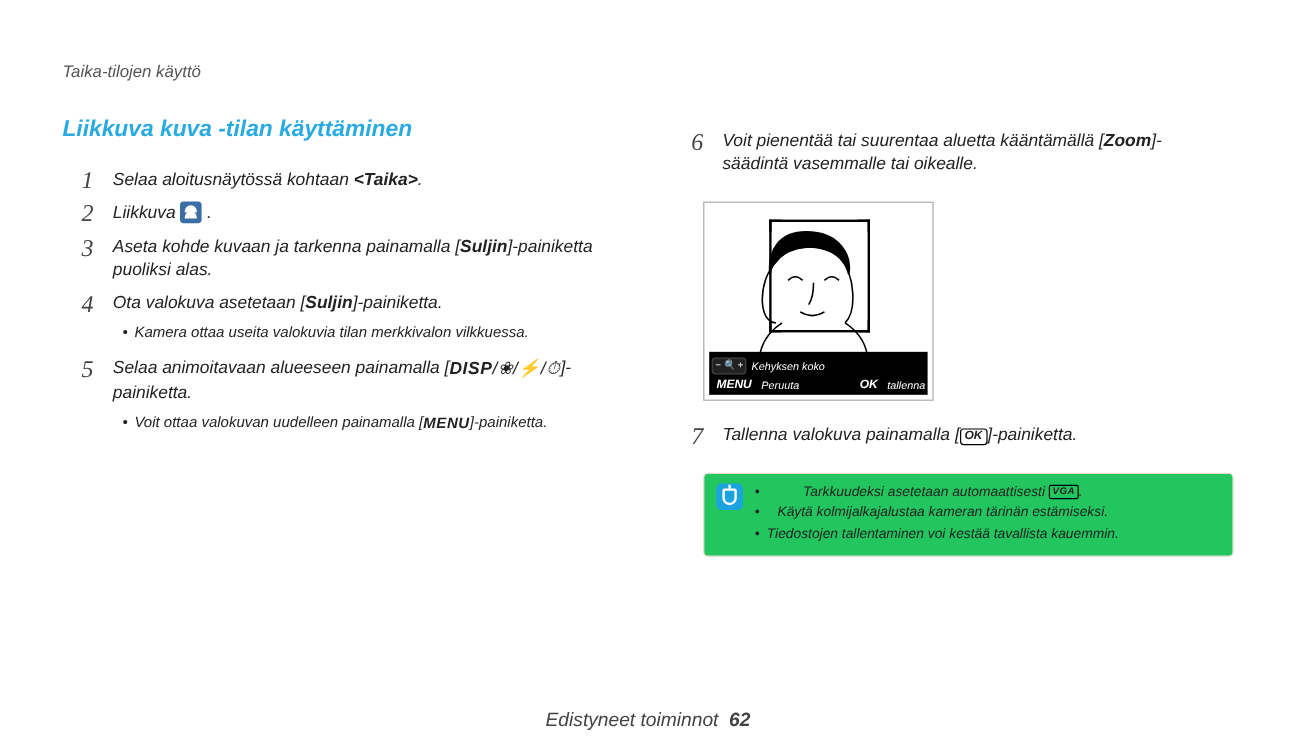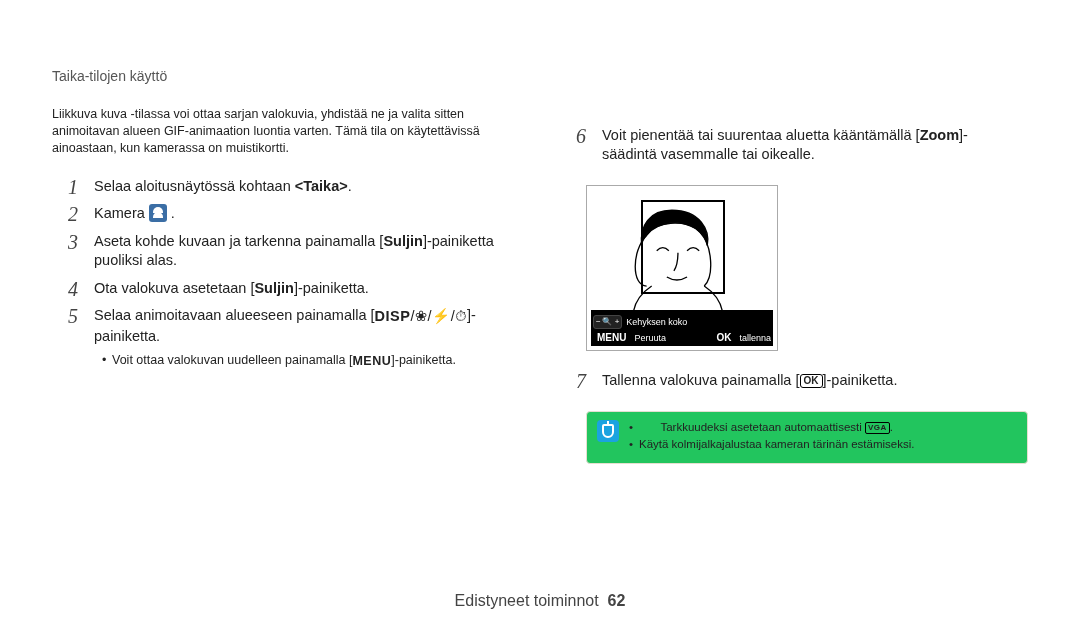--- a/index.html
+++ b/index.html
@@ -12,21 +12,22 @@
     color: #222;
     font-size: 14px;
     line-height: 1.35;
     overflow: hidden;
   }
   .page {
     width: 1080px;
     height: 630px;
     position: relative;
     box-sizing: border-box;
-    padding: 67px 52px 0 52px;
+    padding: 50px 52px 0 52px;
+    font-style: italic;
   }
   .breadcrumb {
     color: #555;
     font-size: 14px;
   }
   .columns {
     margin-top: 20px;
     display: flex;
     gap: 40px;
   }
@@ -201,34 +202,37 @@
 </style>
 </head>
 <body>
 
 <div class="page">
   <div class="breadcrumb">Taika-tilojen käyttö</div>
 
   <div class="columns">
 
     <div class="col">
-      <p class="intro">Liikkuva kuva -tilassa voi ottaa sarjan valokuvia, yhdistää ne ja valita sitten animoitavan alueen GIF-animaation luontia varten. Tämä tila on käytettävissä ainoastaan, kun kamerassa on muistikortti.</p>
+      <h2 class="section-title">Liikkuva kuva -tilan käyttäminen</h2>
 
       <ol class="steps">
         <li>
           <span>Selaa aloitusnäytössä kohtaan </span><strong>&lt;Taika&gt;</strong><span>.</span>
         </li>
         <li>
-          <span>Kamera </span><span class="glyph-choose"></span><span> .</span>
+          <span>Liikkuva </span><span class="glyph-choose"></span><span> .</span>
         </li>
         <li>
           <span>Aseta kohde kuvaan ja tarkenna painamalla [</span><strong>Suljin</strong><span>]-painiketta puoliksi alas.</span>
         </li>
         <li>
           <span>Ota valokuva asetetaan [</span><strong>Suljin</strong><span>]-painiketta.</span>
+          <ul class="sub-bullets">
+            <li>Kamera ottaa useita valokuvia tilan merkkivalon vilkkuessa.</li>
+          </ul>
         </li>
         <li>
           <span>Selaa animoitavaan alueeseen painamalla [</span><span class="glyph"><strong>DISP</strong>/<span>❀</span>/<span>⚡</span>/<span>⏱</span></span><span>]-painiketta.</span>
           <ul class="sub-bullets">
             <li>
               <span>Voit ottaa valokuvan uudelleen painamalla [</span><strong class="glyph">MENU</strong><span>]-painiketta.</span>
             </li>
           </ul>
         </li>
       </ol>
@@ -287,20 +291,21 @@
         </li>
       </ol>
 
       <div class="tip-box">
         <div class="tip-icon"></div>
         <ul class="tip-list">
           <li>
             <span>Tarkkuudeksi asetetaan automaattisesti </span><span class="vga">VGA</span><span>.</span>
           </li>
           <li>Käytä kolmijalkajalustaa kameran tärinän estämiseksi.</li>
+          <li>Tiedostojen tallentaminen voi kestää tavallista kauemmin.</li>
         </ul>
       </div>
     </div>
   </div>
 
   <div class="footer">
     <span>Edistyneet toiminnot</span>&nbsp;&nbsp;<span class="num">62</span>
   </div>
 </div>
 

